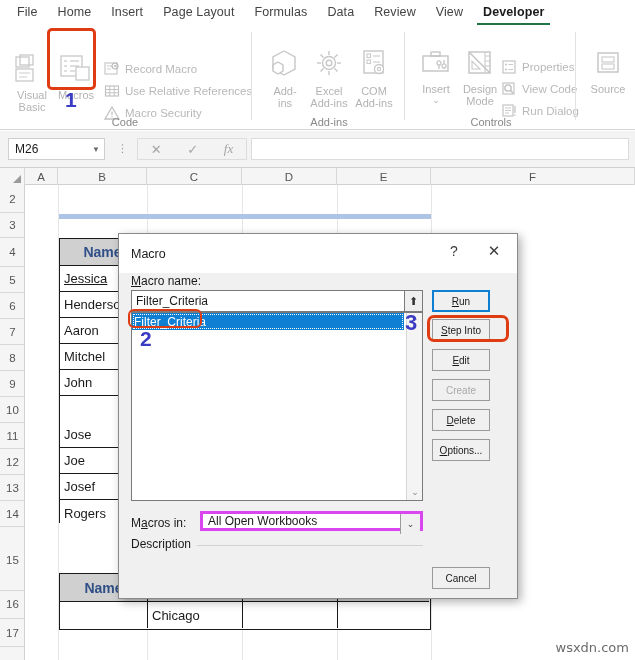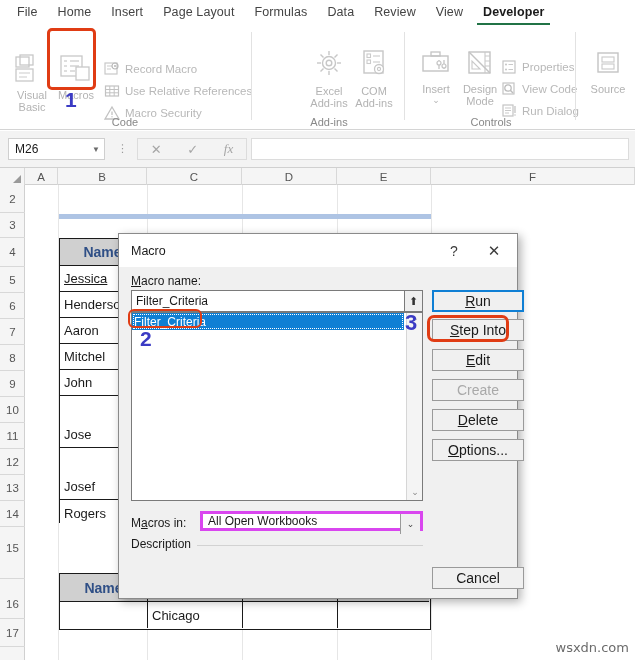--- a/index.html
+++ b/index.html
@@ -229,21 +229,21 @@
   .dialog {
     position: absolute;
     left: 118px; top: 233px;
     width: 400px; height: 366px;
     background: #f0f0f0;
     border: 1px solid #8a8a8a;
     box-shadow: 3px 3px 9px rgba(0,0,0,0.30);
   }
   .dlg-title {
     position: absolute; left: 0; top: 0;
-    width: 100%; height: 33px;
+    width: 100%; height: 39px;
     background: #ffffff;
     display: flex; align-items: center;
   }
   .dlg-title .t {
     font-size: 12.5px; color: #1a1a1a;
     margin-left: 12px;
   }
   .dlg-help {
     position: absolute; right: 52px; top: 7px;
     width: 22px; height: 20px;
@@ -331,24 +331,24 @@
     position: absolute; left: 12px; top: 303px;
     font-size: 12px; color: #1a1a1a;
   }
   .desc-line {
     position: absolute; left: 78px; top: 311px;
     width: 226px; height: 1px;
     background: #d2d2d2;
   }
   .dbtn {
     position: absolute;
-    width: 92px; height: 22px;
+    width: 58px; height: 22px;
     background: #f0f0f0;
     border: 1px solid #9a9a9a;
-    font-size: 14px; color: #1a1a1a;
+    font-size: 10px; color: #1a1a1a;
     display: flex; align-items: center; justify-content: center;
   }
   .dbtn.primary { border: 2px solid #0f7fd4; }
   .dbtn.disabled { color: #a9a9a9; }
 
   
   .ann-rect {
     position: absolute;
     border: 3px solid #e03c14;
     border-radius: 5px;
@@ -456,20 +456,30 @@
         </span>
         <span>Macro Security</span>
       </div>
 
       <div class="rgroup-label">Code</div>
     </div>
 
     <div class="rsep" style="left:251px;"></div>
 
     <div class="rgroup" style="left:255px; width:148px;">
+      <div class="bigbtn" style="left:4px; top:22px;">
+        <span class="icon-box">
+          <svg width="34" height="32" viewBox="0 0 34 32">
+            <polygon points="16,3 27,9 27,21 16,27 5,21 5,9" fill="none" stroke="#c7c7c7" stroke-width="1.4"></polygon>
+            <polygon points="10,14 15,17 15,23 10,26 5,23 5,17" fill="#ffffff" stroke="#c7c7c7" stroke-width="1.4"></polygon>
+          </svg>
+        </span>
+        <span class="lbl">Add-</span>
+        <span class="lbl" style="margin-top:0">ins</span>
+      </div>
 
       <div class="bigbtn" style="left:48px; top:22px;">
         <span class="icon-box">
           <svg width="34" height="32" viewBox="0 0 34 32">
             <g fill="none" stroke="#c7c7c7" stroke-width="1.4">
               <circle cx="17" cy="15" r="6.5"></circle>
               <circle cx="17" cy="15" r="2.8"></circle>
               <line x1="17" y1="3" x2="17" y2="7"></line>
               <line x1="17" y1="23" x2="17" y2="27"></line>
               <line x1="5" y1="15" x2="9" y2="15"></line>
@@ -632,41 +642,42 @@
       <div class="rh" style="top:82px;  height:26px;">5</div>
       <div class="rh" style="top:108px; height:26px;">6</div>
       <div class="rh" style="top:134px; height:26px;">7</div>
       <div class="rh" style="top:160px; height:26px;">8</div>
       <div class="rh" style="top:186px; height:26px;">9</div>
       <div class="rh" style="top:212px; height:26px;">10</div>
       <div class="rh" style="top:238px; height:26px;">11</div>
       <div class="rh" style="top:264px; height:26px;">12</div>
       <div class="rh" style="top:290px; height:26px;">13</div>
       <div class="rh" style="top:316px; height:26px;">14</div>
-      <div class="rh" style="top:332px; height:62px;">15</div>
+      <div class="rh" style="top:344px; height:62px;">15</div>
       <div class="rh" style="top:404px; height:30px;">16</div>
       <div class="rh" style="top:434px; height:28px;">17</div>
     </div>
 
     <div class="gridvline" style="left:58px;"></div>
     <div class="gridvline" style="left:147px;"></div>
     <div class="gridvline" style="left:242px;"></div>
     <div class="gridvline" style="left:337px;"></div>
     <div class="gridvline" style="left:431px;"></div>
 
     <div class="banner-shadow" style="left:59px; top:46px; width:372px; height:5px;"></div>
 
     <div class="dtable" style="left:59px; top:70px; width:88px; height:285px;">
       <div class="dcell hdr" style="left:0; top:0; width:86px; height:27px;">Name</div>
       <div class="dcell" style="left:0; top:27px;  width:86px; height:26px;text-decoration:underline;">Jessica</div>
       <div class="dcell" style="left:0; top:53px;  width:86px; height:26px;">Henderson</div>
       <div class="dcell" style="left:0; top:79px;  width:86px; height:26px;">Aaron</div>
       <div class="dcell" style="left:0; top:105px; width:86px; height:26px;">Mitchel</div>
       <div class="dcell" style="left:0; top:131px; width:86px; height:26px;">John</div>
       <div class="dcell" style="left:0; top:183px; width:86px; height:26px;">Jose</div>
+      <div class="dcell" style="left:0; top:209px; width:86px; height:26px;">Joe</div>
       <div class="dcell" style="left:0; top:235px; width:86px; height:26px;">Josef</div>
       <div class="dcell lastrow" style="left:0; top:261px; width:86px; height:26px;">Rogers</div>
     </div>
 
     <div class="dtable" style="left:59px; top:405px; width:372px; height:57px;">
       <div class="dcell hdr" style="left:0;   top:0; width:88px; height:28px;">Name</div>
       <div class="dcell hdr" style="left:88px;  top:0; width:95px; height:28px;">Store</div>
       <div class="dcell hdr" style="left:183px; top:0; width:95px; height:28px;">Product</div>
       <div class="dcell hdr last" style="left:278px; top:0; width:91px; height:28px;">Bill</div>
 

